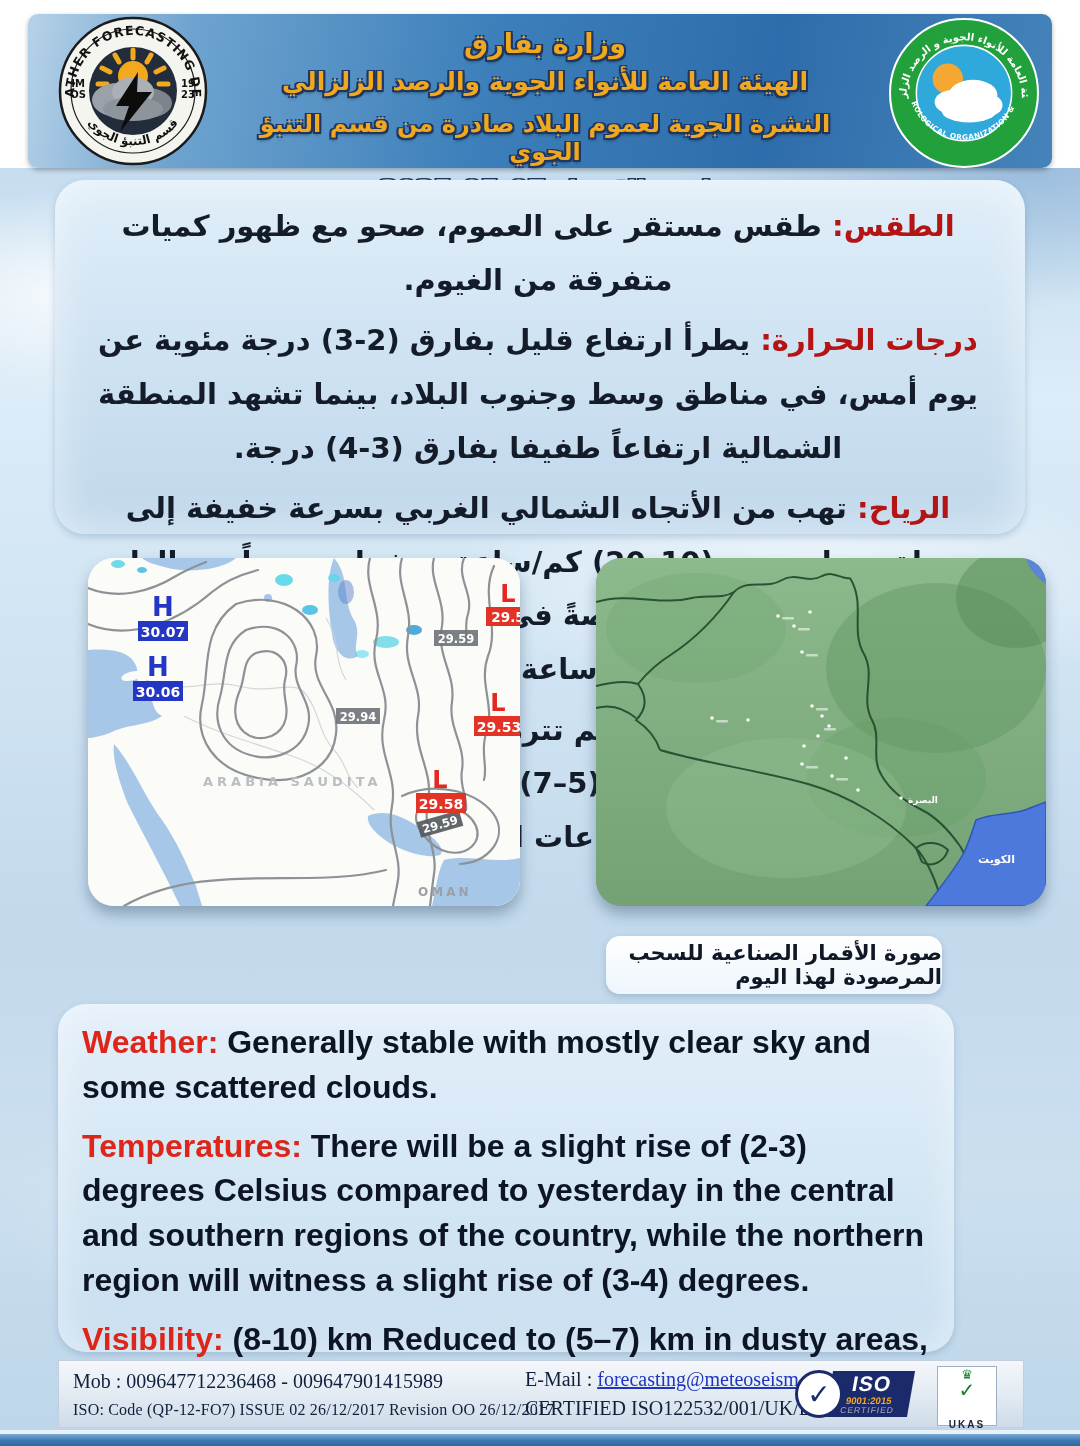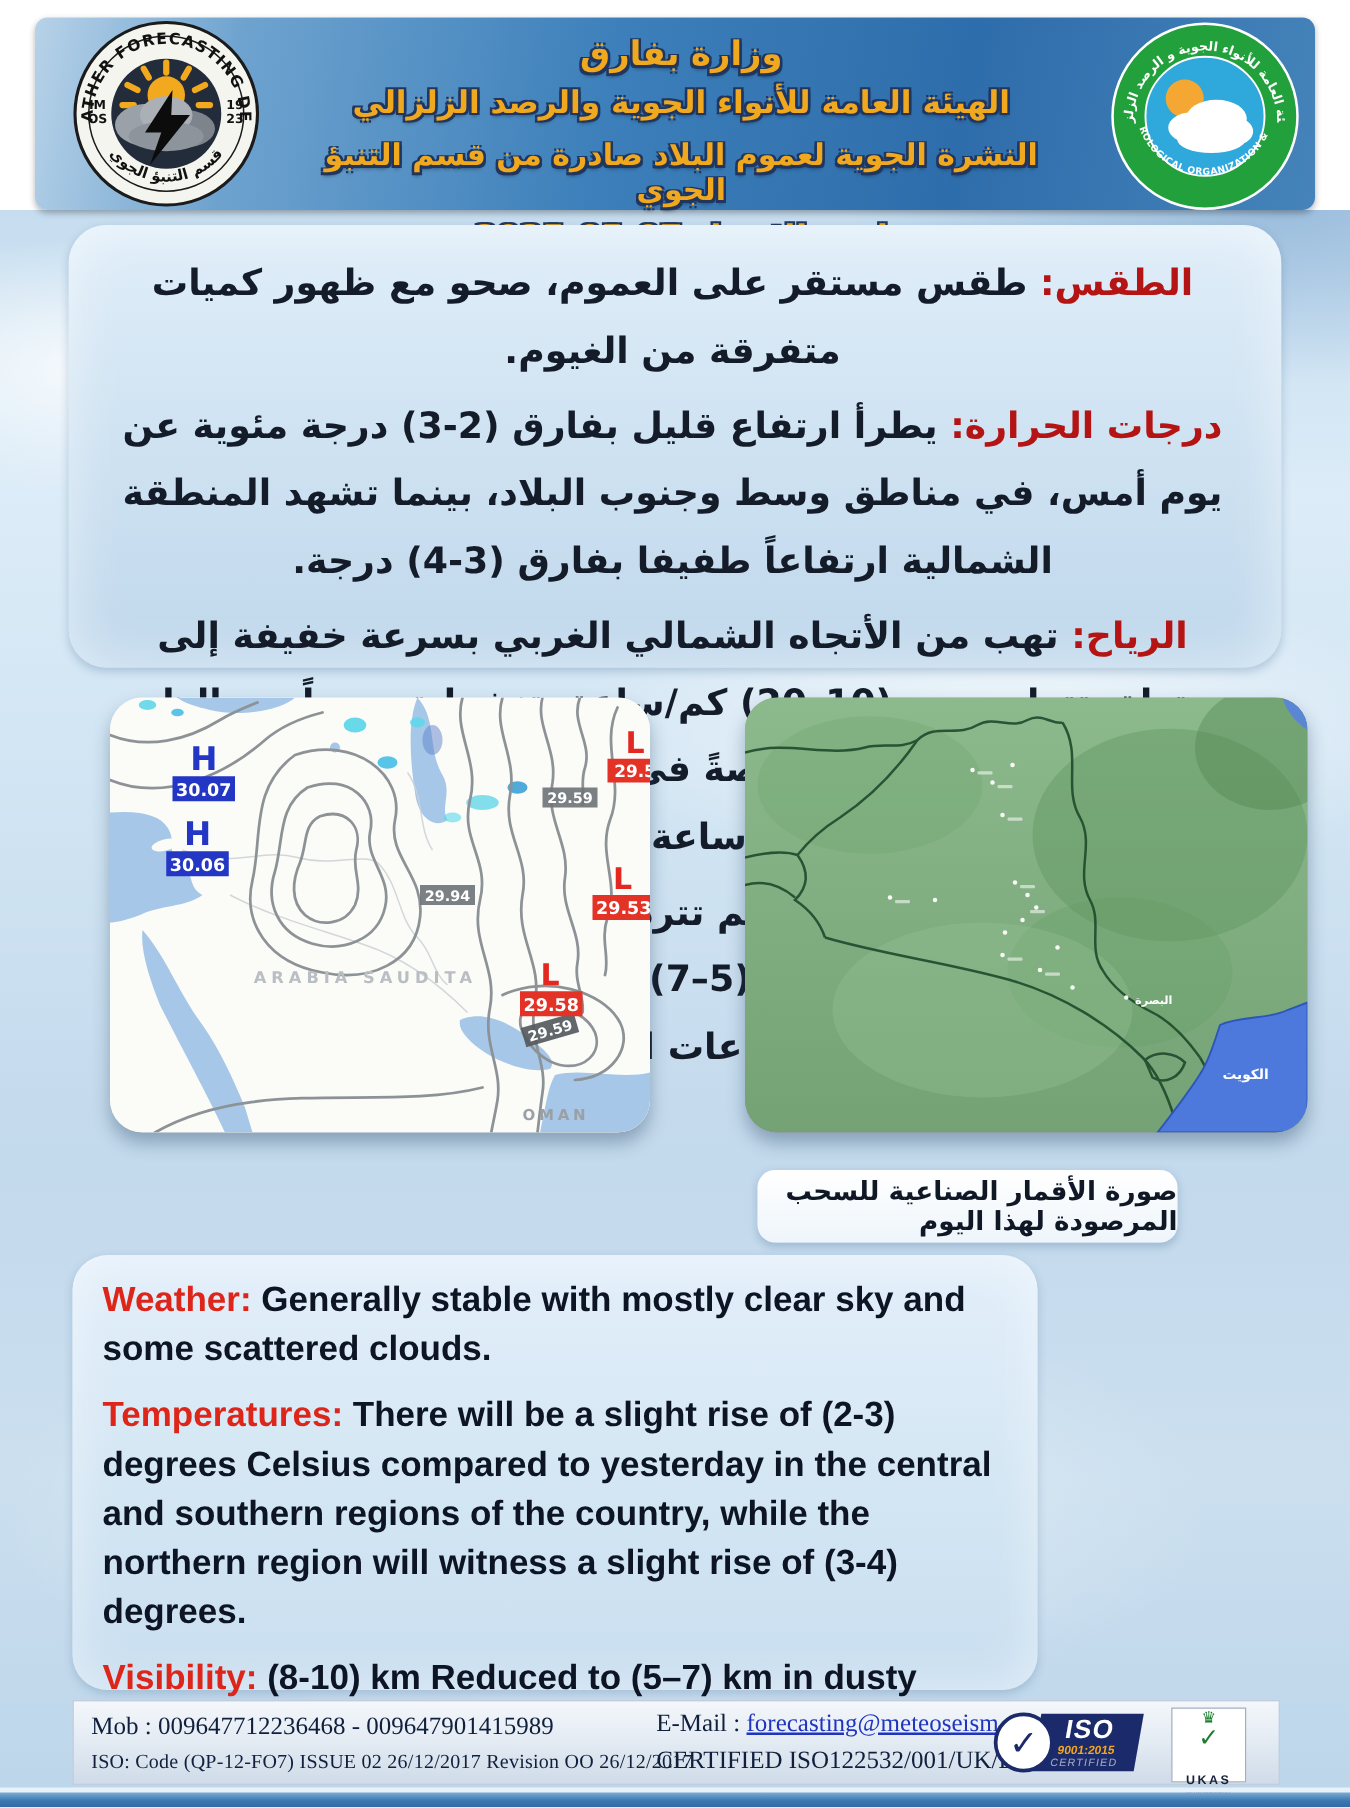--- a/index.html
+++ b/index.html
@@ -42,25 +42,25 @@
   .map svg{display:block;}
   
   .cap{position:absolute;top:936px;height:58px;border-radius:14px;direction:rtl;
     background:linear-gradient(180deg,#ffffff 0%,#eef5fb 100%);
     box-shadow:0 3px 7px rgba(70,110,150,.3);
     display:flex;align-items:center;justify-content:center;
     font-weight:bold;font-size:21px;color:#101826;}
   .cap-press{left:88px;width:432px;}
   .cap-sat{left:590px;width:336px;margin-left:16px;}
   
-  .en-box{position:absolute;left:58px;top:1004px;width:772px;height:348px;border-radius:28px;box-sizing:border-box;
+  .en-box{position:absolute;left:58px;top:1004px;width:896px;height:348px;border-radius:28px;box-sizing:border-box;
     background:linear-gradient(180deg,#e3effa 0%,#d2e5f3 60%,#c9def0 100%);
     box-shadow:0 3px 7px rgba(70,110,150,.25), inset 0 0 40px rgba(255,255,255,.5);
     padding:16px 24px 0 24px;
-    font-family:"Liberation Sans",sans-serif;font-weight:bold;font-size:28px;color:#0d1524;line-height:1.4;}
+    font-family:"Liberation Sans",sans-serif;font-weight:bold;font-size:32px;color:#0d1524;line-height:1.4;}
   .en-box p{margin:0 0 14px;}
   .enlbl{color:#dd2619;}
   
   .footer{position:absolute;left:58px;top:1360px;width:966px;height:68px;
     background:linear-gradient(180deg,#f4f7fb 0%,#dfe8f1 60%,#cfdbe9 100%);
     border:1px solid #c2cedd;box-sizing:border-box;
     font-family:"Liberation Serif",serif;color:#10203c;}
   .f-mob{position:absolute;left:14px;top:9px;font-size:20px;}
   .f-email{position:absolute;left:466px;top:7px;font-size:20px;}
   .f-email a{color:#1f35c0;text-decoration:underline;}

